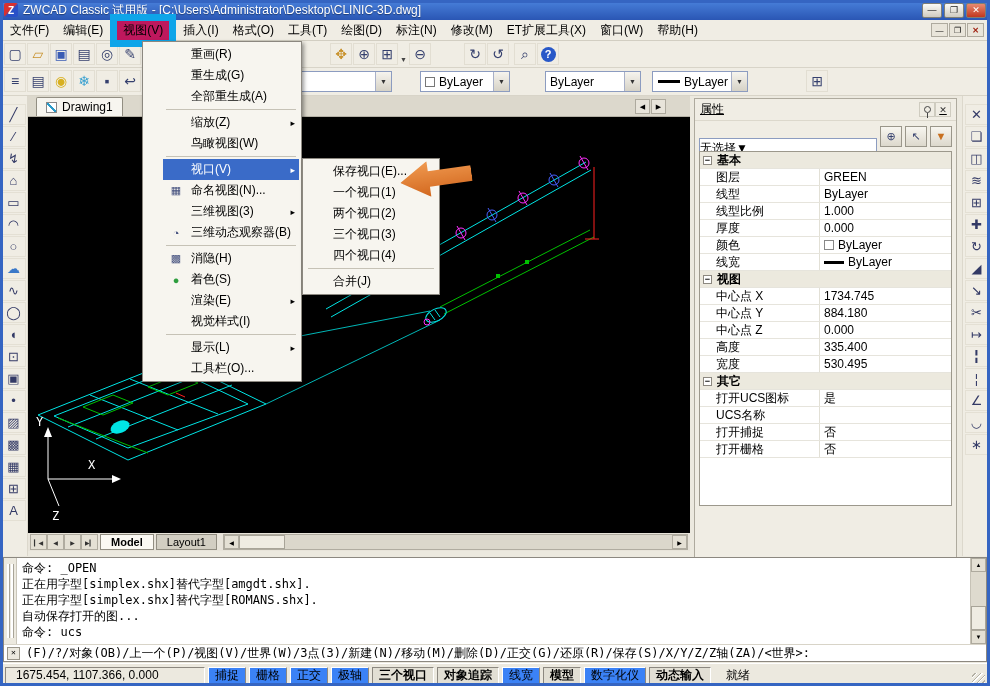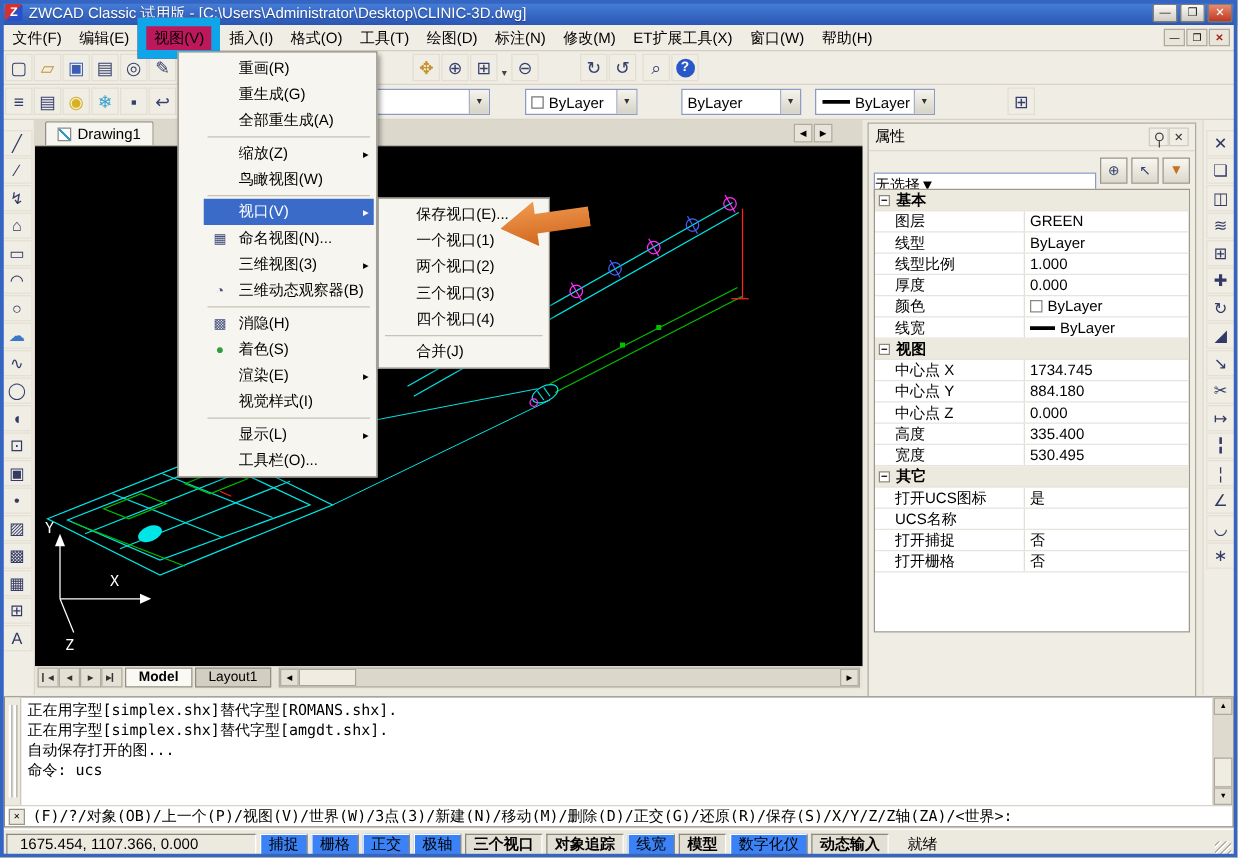--- a/index.html
+++ b/index.html
@@ -89,21 +89,21 @@
     background:#d2cec2; border:1px solid #928e82; margin-left:2px; }
   .sheet-tab.active { background:#fbf9f3; font-weight:bold; }
   .sheet-scroll { flex:1; height:16px; margin:0 2px 0 6px; background:#dbd7cb; border:1px solid #b0aca0;
     position:relative; display:flex; align-items:center; }
   .ssb { width:15px; height:14px; font-size:6px; padding:0; background:#e4e0d4; border:1px solid #b0aca0; }
   .ssb.right { margin-left:auto; }
   .sthumb { width:46px; height:14px; background:#efece2; border:1px solid #a8a498; }
 
   
   .props { position:absolute; left:694px; top:98px; width:263px; height:561px;
-    background:#f0ede4; border:1px solid #aeaa9e; z-index:3;}
+    background:#f0ede4; border:1px solid #aeaa9e; z-index:3;text-decoration:underline;}
   .props-title { height:22px; display:flex; align-items:center; padding:0 5px; border-bottom:1px solid #dcd8cc; }
   .props-title .ptext { flex:1; }
   .ptool { width:16px; height:15px; padding:0; background:#f0ede4; border:1px solid #cfccc0;
     display:flex; align-items:center; justify-content:center; font-size:9px; color:#333; }
   .pin-shape { width:7px; height:7px; border:1px solid #444; border-radius:50%; position:relative; }
   .pin-shape::after { content:""; position:absolute; left:2px; top:6px; width:1px; height:5px; background:#444; }
   .props-sel { position:absolute; left:4px; top:26px; width:255px; height:22px; display:flex; gap:3px; align-items:center;}
   .sel-combo { width:178px; height:21px; background:#fff; border:1px solid #8c9cc0; display:flex; align-items:center; position:relative; top:0;margin-top:24px;}
   .pselbtn { width:22px; height:21px; padding:0; background:linear-gradient(#f8f6f0,#dcd8cc);
     border:1px solid #9a968a; font-size:11px; color:#35406e; }
@@ -711,22 +711,23 @@
         <span>合并(J)</span>
       </div>
   </div>
 
   <div class="anno-arrow"></div>
 
   <div class="cmdwin">
     <div class="cmd-body">
       <div class="cmd-grip"></div>
       <div class="cmd-hist">
+        <div>命令: _OPEN</div>
+        <div>正在用字型[simplex.shx]替代字型[amgdt.shx].</div>
         <div>正在用字型[simplex.shx]替代字型[ROMANS.shx].</div>
-        <div>正在用字型[simplex.shx]替代字型[amgdt.shx].</div>
         <div>自动保存打开的图...</div>
         <div>命令: ucs</div>
       </div>
       <div class="cmd-scroll">
         <button class="csb">▲</button>
         <div class="ctrack">
             <div class="cthumb"></div>
           </div>
         <button class="csb">▼</button>
       </div>

